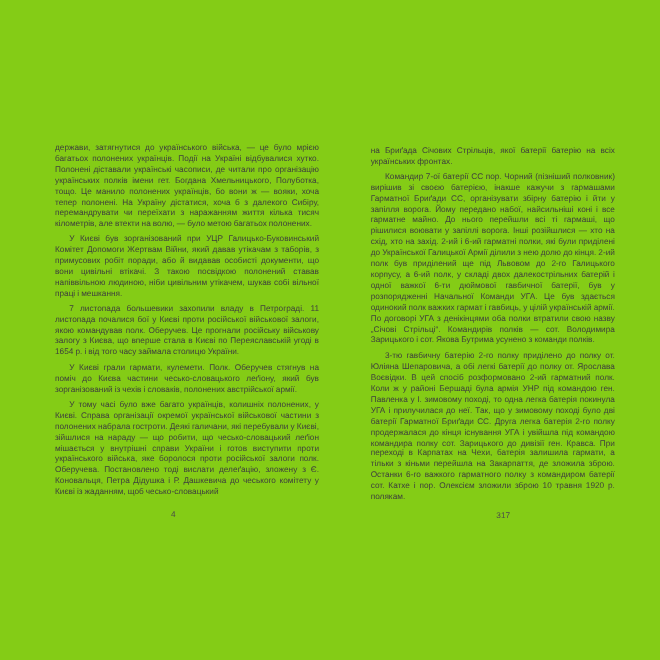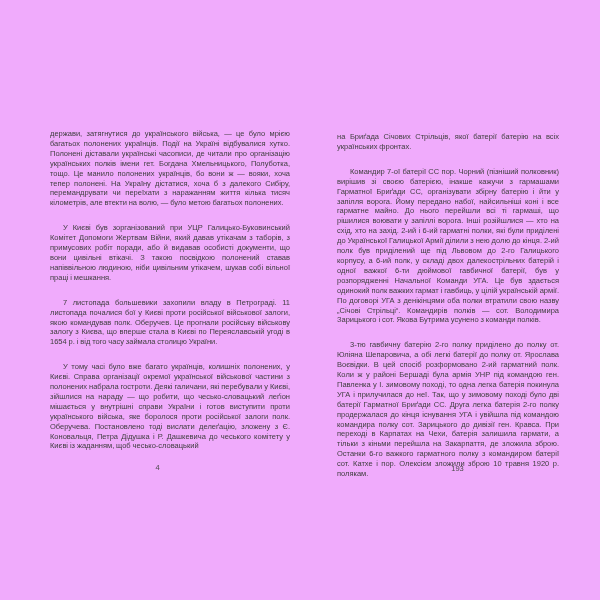--- a/index.html
+++ b/index.html
@@ -6,21 +6,21 @@
     margin: 0;
     padding: 0;
     width: 600px;
     height: 600px;
     background: #fdfdfd;
   }
   .spread {
     position: relative;
     width: 600px;
     height: 600px;
-    background: #f0abfc;
+    background: #84cc16;
     font-family: "Liberation Sans", "DejaVu Sans", sans-serif;
     color: #3e3e3e;
     overflow: hidden;
   }
   .page-text {
     position: absolute;
   }
   .page-text.left {
     left: 50px;
     top: 129px;
@@ -32,21 +32,21 @@
     width: 222px;
   }
   .page-text p {
     margin: 0;
     font-size: 7.5px;
     line-height: 9.9px;
     text-align: justify;
     word-spacing: -0.2px;
   }
   .page-text p + p {
-    margin-top: 15px;
+    margin-top: 4px;
     text-indent: 13px;
   }
   .page-number {
     position: absolute;
     font-size: 7.5px;
     color: #4a4a4a;
     text-align: center;
   }
   .page-number.left {
     left: 50px;
@@ -61,26 +61,27 @@
 </style>
 </head>
 <body>
 
 <div class="spread">
 
   <div class="page-text left">
       <p>держави, затягнутися до українського війська, — це було мрією багатьох полонених українців. Події на Україні відбувалися хутко. Полонені діставали українські часописи, де читали про організацію українських полків імени гет. Богдана Хмельницького, Полуботка, тощо. Це манило полонених українців, бо вони ж — вояки, хоча тепер полонені. На Україну дістатися, хоча б з далекого Сибіру, перемандрувати чи переїхати з наражанням життя кілька тисяч кілометрів, але втекти на волю, — було метою багатьох полонених.</p>
       <p>У Києві був зорганізований при УЦР Галицько-Буковинський Комітет Допомоги Жертвам Війни, який давав утікачам з таборів, з примусових робіт поради, або й видавав особисті документи, що вони цивільні втікачі. З такою посвідкою полонений ставав напіввільною людиною, ніби цивільним утікачем, шукав собі вільної праці і мешкання.</p>
       <p>7 листопада большевики захопили владу в Петрограді. 11 листопада почалися бої у Києві проти російської військової залоги, якою командував полк. Оберучев. Це прогнали російську військову залогу з Києва, що вперше стала в Києві по Переяславській угоді в 1654 р. і від того часу займала столицю України.</p>
+      <p>У Києві грали гармати, кулемети. Полк. Оберучев стягнув на поміч до Києва частини чесько-словацького леґіону, який був зорганізований із чехів і словаків, полонених австрійської армії.</p>
       <p>У тому часі було вже багато українців, колишніх полонених, у Києві. Справа організації окремої української військової частини з полонених набрала гостроти. Деякі галичани, які перебували у Києві, зійшлися на нараду — що робити, що чесько-словацький леґіон мішається у внутрішні справи України і готов виступити проти українського війська, яке боролося проти російської залоги полк. Оберучева. Постановлено тоді вислати делеґацію, зложену з Є. Коновальця, Петра Дідушка і Р. Дашкевича до чеського комітету у Києві із жаданням, щоб чесько-словацький</p>
     </div>
 
   <div class="page-number left">4</div>
 
   <div class="page-text right">
       <p>на Бриґада Січових Стрільців, якої батерії батерію на всіх українських фронтах.</p>
       <p>Командир 7-ої батерії СС пор. Чорний (пізніший полковник) вирішив зі своєю батерією, інакше кажучи з гармашами Гарматної Бриґади СС, організувати збірну батерію і йти у запілля ворога. Йому передано набої, найсильніші коні і все гарматне майно. До нього перейшли всі ті гармаші, що рішилися воювати у запіллі ворога. Інші розійшлися — хто на схід, хто на захід. 2-ий і 6-ий гарматні полки, які були приділені до Української Галицької Армії ділили з нею долю до кінця. 2-ий полк був приділений ще під Львовом до 2-го Галицького корпусу, а 6-ий полк, у складі двох далекострільних батерій і одної важкої 6-ти дюймової гавбичної батерії, був у розпорядженні Начальної Команди УГА. Це був здається одинокий полк важких гармат і гавбиць, у цілій українській армії. По договорі УГА з денікінцями оба полки втратили свою назву „Січові Стрільці“. Командирів полків — сот. Володимира Зарицького і сот. Якова Бутрима усунено з команди полків.</p>
       <p>3-тю гавбичну батерію 2-го полку приділено до полку от. Юліяна Шепаровича, а обі легкі батерії до полку от. Ярослава Воєвідки. В цей спосіб розформовано 2-ий гарматний полк. Коли ж у районі Бершаді була армія УНР під командою ген. Павленка у І. зимовому поході, то одна легка батерія покинула УГА і прилучилася до неї. Так, що у зимовому поході було дві батерії Гарматної Бриґади СС. Друга легка батерія 2-го полку продержалася до кінця існування УГА і увійшла під командою командира полку сот. Зарицького до дивізії ген. Кравса. При переході в Карпатах на Чехи, батерія залишила гармати, а тільки з кіньми перейшла на Закарпаття, де зложила зброю. Останки 6-го важкого гарматного полку з командиром батерії сот. Катхе і пор. Олексієм зложили зброю 10 травня 1920 р. полякам.</p>
     </div>
 
-  <div class="page-number right">193</div>
+  <div class="page-number right">317</div>
 
 </div>
 
 </body></html>

